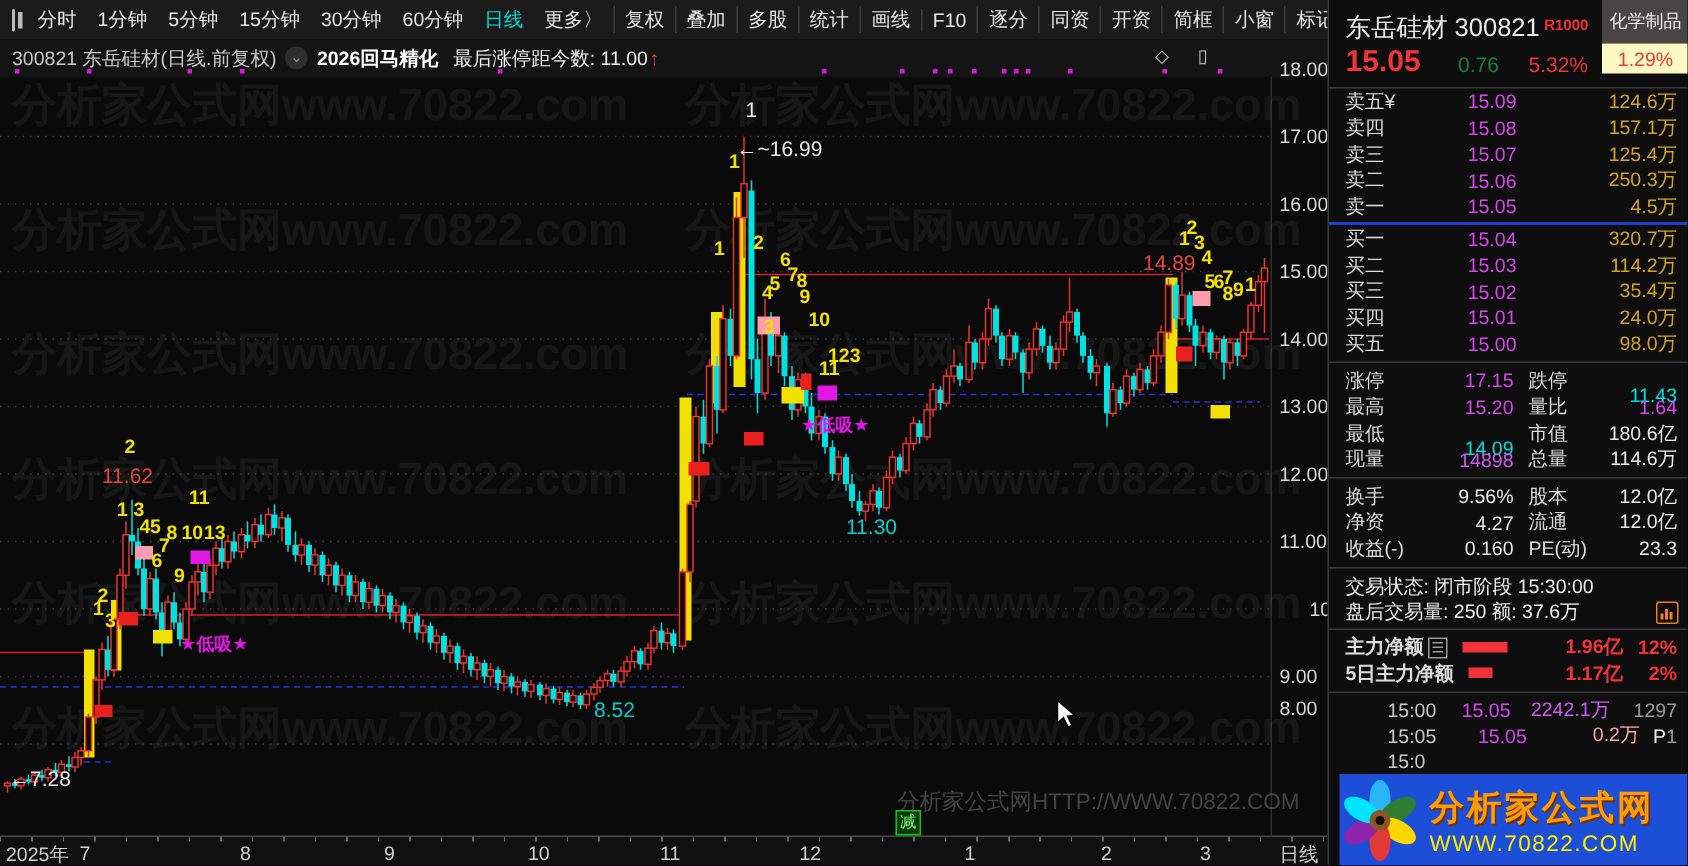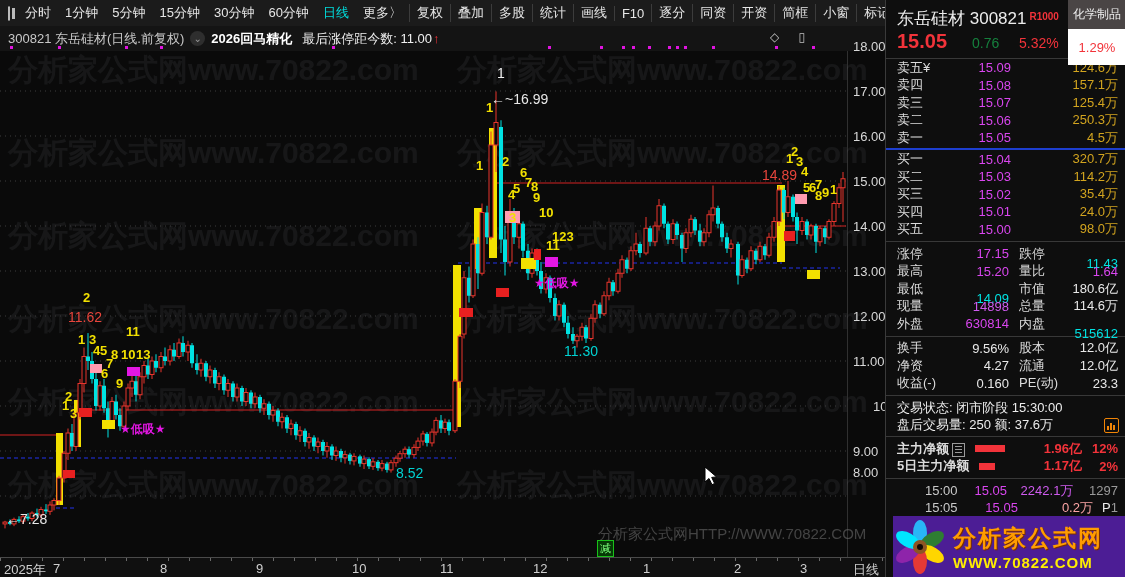--- a/index.html
+++ b/index.html
@@ -41,21 +41,21 @@
   #panel{left:885px;top:0;width:240px;height:577px;background:#0e0e0e;border-left:1px solid #3a3a3a;
          color:#dcdcdc;font-size:13px;}
   #p-head{position:relative;height:58px;border-bottom:1px solid #383838;}
   #p-name{position:absolute;left:11px;top:7px;font-size:17px;color:#ececec;white-space:nowrap;}
   #p-rbadge{color:#f2333a;font-size:10px;font-weight:bold;margin-left:3px;vertical-align:4px;}
   #p-price{position:absolute;left:11px;top:30px;font-size:20px;font-weight:bold;color:#f2333a;}
   #p-chg{position:absolute;left:86px;top:35px;font-size:14px;color:#15803d;}
   #p-pct{position:absolute;left:133px;top:35px;font-size:14px;color:#f2333a;}
   #p-ind{position:absolute;right:0;top:0;width:58px;height:57px;}
   #p-ind-top{height:29px;background:#4a4545;color:#eee;font-size:12px;display:flex;align-items:center;justify-content:center;}
-  #p-ind-bot{height:36px;background:#ffffff;color:#f2333a;font-size:13px;display:flex;align-items:center;justify-content:center;}
+  #p-ind-bot{height:20px;background:#fef9c3;color:#f2333a;font-size:13px;display:flex;align-items:center;justify-content:center;}
   .prow{display:flex;align-items:center;height:17.5px;padding:0 8px 0 11px;}
   .prow .lab{width:52px;color:#dcdcdc;}
   .prow .pri{width:62px;text-align:right;}
   .prow .vol{flex:1;text-align:right;}
   .c-red{color:#d946ef;} .c-cyan{color:#00e2e2;margin-top:20px;} .c-gold{color:#d2a41f;} .c-mag{color:#cf5bef;}
   .c-wht{color:#e8e8e8;} .c-yel{color:#fca5a5;}
   .pdiv{height:1px;background:#383838;margin:3px 0;}
   #blue-div{height:2px;background:#1d3ecf;margin:1px 0;}
   .srow{display:flex;align-items:center;height:17.5px;padding:0 8px 0 11px;}
   .srow .l1{width:52px;} .srow .v1{width:60px;text-align:right;}
@@ -69,24 +69,24 @@
   .doc-ic{display:inline-block;width:11px;height:12px;border:1px solid #9a9a9a;margin-left:3px;position:relative;top:1px;}
   .doc-ic::after{content:"";position:absolute;left:2px;right:2px;top:2px;height:1px;background:#9a9a9a;box-shadow:0 3px 0 #9a9a9a,0 6px 0 #9a9a9a;}
   .netbar{height:7px;background:#f2333a;margin-left:10px;}
   .netrow .nval{flex:1;text-align:right;color:#f2333a;}
   .netrow .npct{width:36px;text-align:right;color:#f2333a;}
   .trow{display:flex;align-items:center;height:17px;padding:0 8px 0 11px;}
   .trow .tt{width:42px;color:#c9c9c9;margin-left:28px;} .trow .tp{width:52px;text-align:right;}
   .trow .ta{width:76px;text-align:right;} .trow .tf{width:18px;text-align:right;color:#ececec;}
   .trow .tc{flex:1;text-align:right;color:#9a9a9a;}
   
-  #logo{left:893px;top:516px;width:232px;height:61px;background:#4c1d95;display:flex;align-items:center;}
+  #logo{left:893px;top:516px;width:232px;height:61px;background:#1d4ed8;display:flex;align-items:center;}
   #logo-texts{margin-left:6px;}
   #logo-site{font-size:23px;font-weight:bold;color:#ff9c00;text-shadow:1px 1px 0 #7a2d00;letter-spacing:2px;white-space:nowrap;}
-  #logo-url{font-size:15px;font-weight:bold;color:#ffee00;letter-spacing:1px;}
+  #logo-url{font-size:15px;font-weight:normal;color:#ffee00;letter-spacing:1px;}
   
   #cursor{left:704px;top:466px;width:15px;height:21px;}
 </style>
 </head>
 <body>
 
 <div id="toolbar" class="abs">
   <div id="layout-ic"></div>
 
 <div class="tb-item">分时</div>
@@ -711,26 +711,20 @@
         <span class="v1 c-cyan">14.09</span>
         <span class="l2">市值</span>
         <span class="v2 c-wht">180.6亿</span>
       </div>
       <div class="srow">
         <span class="l1">现量</span>
         <span class="v1 c-mag">14898</span>
         <span class="l2">总量</span>
         <span class="v2 c-wht">114.6万</span>
       </div>
-      <div class="srow">
-        <span class="l1">外盘</span>
-        <span class="v1 c-red">630814</span>
-        <span class="l2">内盘</span>
-        <span class="v2 c-cyan">515612</span>
-      </div>
     </div>
   <div class="pdiv"></div>
   <div id="p-stats2">
       <div class="srow">
         <span class="l1">换手</span>
         <span class="v1 c-wht">9.56%</span>
         <span class="l2">股本</span>
         <span class="v2 c-wht">12.0亿</span>
       </div>
       <div class="srow">

